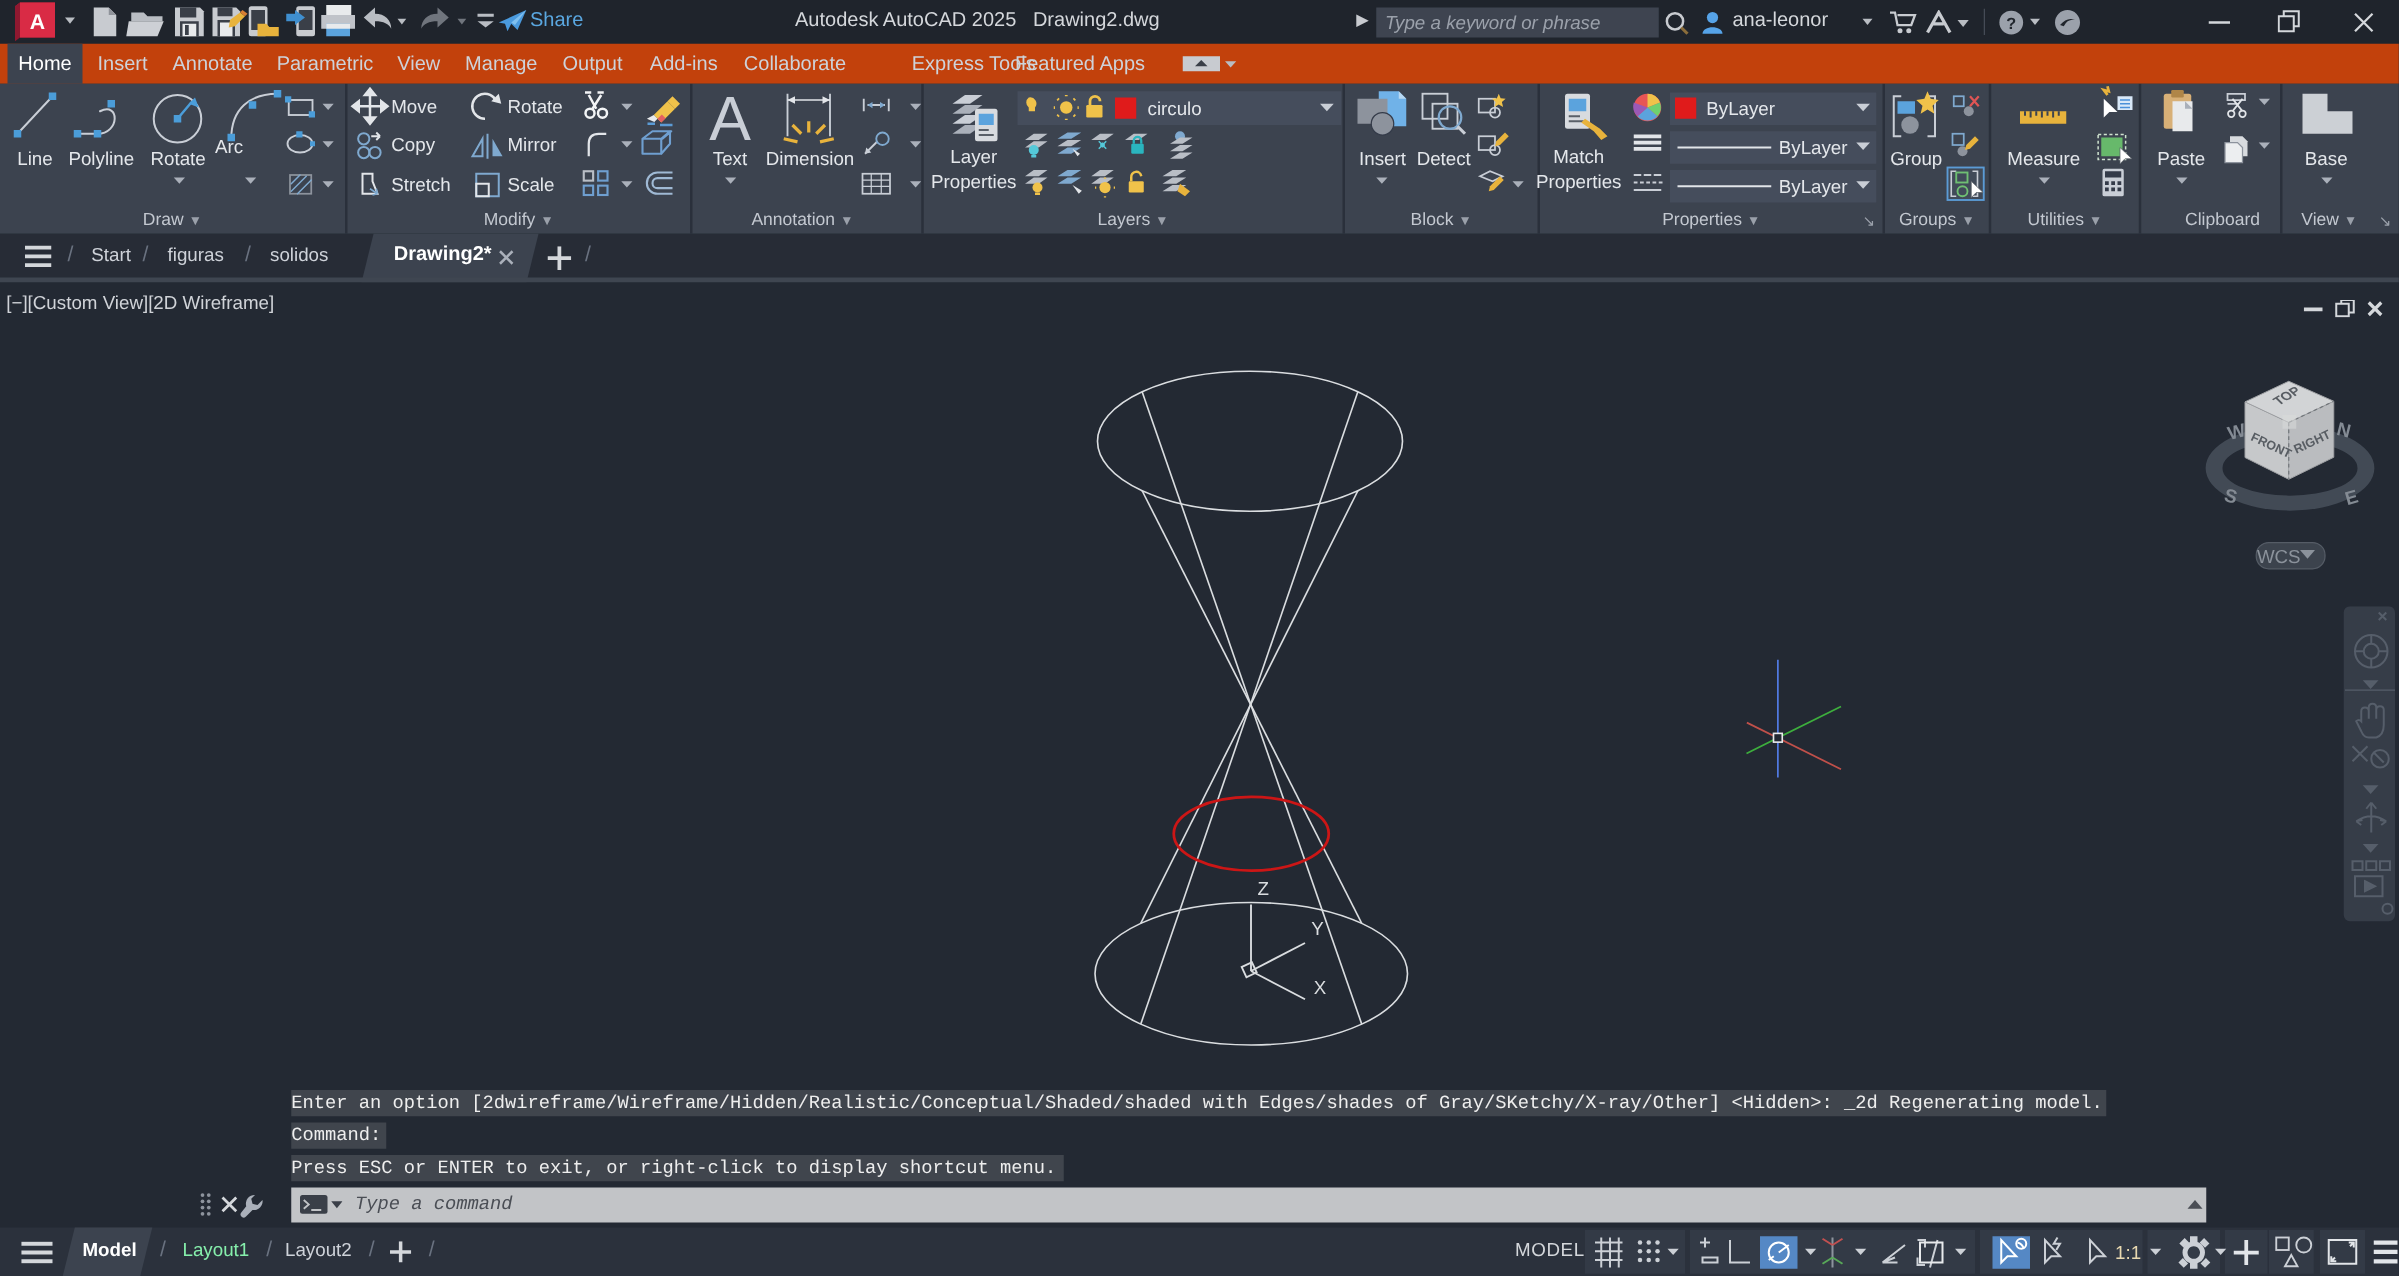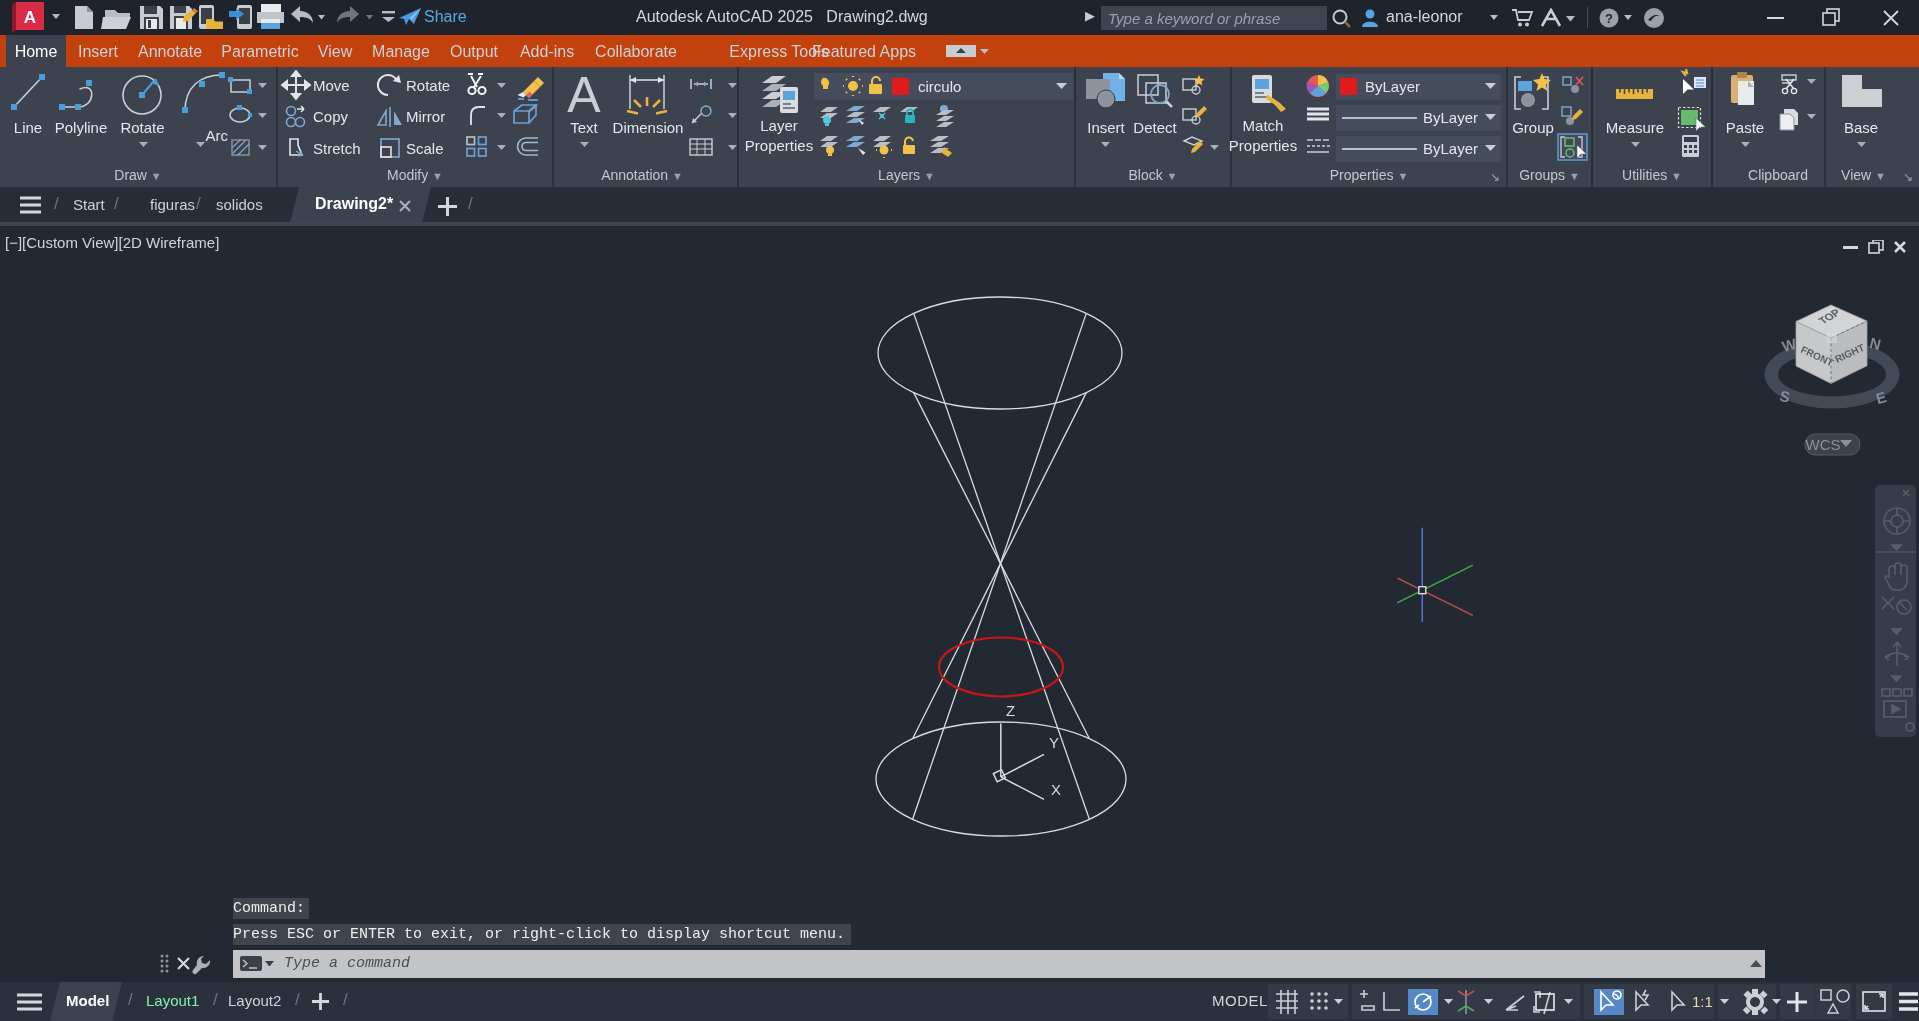--- a/index.html
+++ b/index.html
@@ -366,21 +366,21 @@
       <rect x="1230" y="0" width="2" height="120" fill="#2a303b"></rect>
       <rect x="1506" y="0" width="2" height="120" fill="#2a303b"></rect>
       <rect x="1591" y="0" width="2" height="120" fill="#2a303b"></rect>
       <rect x="1711" y="0" width="2" height="120" fill="#2a303b"></rect>
       <rect x="1824" y="0" width="2" height="120" fill="#2a303b"></rect>
     </g>
   </svg>
   <span class="abs biglabel" style="left:0px;top:52px;width:56px;text-align:center;">Line</span>
   <span class="abs biglabel" style="left:50px;top:52px;width:62px;text-align:center;">Polyline</span>
   <span class="abs biglabel" style="left:114px;top:52px;width:57px;text-align:center;">Rotate</span>
-  <span class="abs biglabel" style="left:172px;top:60px;width:56px;text-align:right;">Arc</span>
+  <span class="abs biglabel" style="left:172px;top:42px;width:56px;text-align:left;">Arc</span>
   <svg class="abs" style="left:138px;top:74px" width="11" height="7">
       <path d="M1 1 h9 l-4.5 5 z" fill="#aab0ba"></path>
     </svg>
   <svg class="abs" style="left:195px;top:74px" width="11" height="7">
       <path d="M1 1 h9 l-4.5 5 z" fill="#aab0ba"></path>
     </svg>
   <span class="abs biglabel" style="left:313px;top:10px;">Move</span>
   <span class="abs biglabel" style="left:313px;top:41px;">Copy</span>
   <span class="abs biglabel" style="left:313px;top:73px;">Stretch</span>
   <span class="abs biglabel" style="left:406px;top:10px;">Rotate</span>
@@ -446,21 +446,21 @@
     </div>
   <span class="abs" style="left:1903px;top:103px;color:#9aa0aa;font-size:12px;">↘</span>
 </div>
 <div id="filebar">
   <svg class="abs" style="left:20px;top:9px" width="22" height="18">
       <path d="M0 2 h21 M0 9 h21 M0 16 h21" stroke="#d4d7db" stroke-width="3"></path>
     </svg>
   <span class="abs" style="left:54px;top:7px;color:#6a7280;font-size:17px;">/</span>
   <span class="abs" style="left:73px;top:9px;color:#ced2d9;font-size:15px;">Start</span>
   <span class="abs" style="left:114px;top:7px;color:#6a7280;font-size:17px;">/</span>
-  <span class="abs" style="left:134px;top:9px;color:#ced2d9;font-size:15px;margin-left:16px;">figuras</span>
+  <span class="abs" style="left:134px;top:9px;color:#ced2d9;font-size:15px;">figuras</span>
   <span class="abs" style="left:196px;top:7px;color:#6a7280;font-size:17px;">/</span>
   <span class="abs" style="left:216px;top:9px;color:#ced2d9;font-size:15px;">solidos</span>
   <div class="abs" style="left:294px;top:0;width:132px;height:39px;background:#3c434f;transform:skewX(-14deg);"></div>
   <span class="abs" style="left:315px;top:8px;color:#ffffff;font-size:16px;font-weight:bold;">Drawing2*</span>
   <svg class="abs" style="left:399px;top:13px" width="13" height="13">
       <path d="M1 1 L11 11 M11 1 L1 11" stroke="#aab0ba" stroke-width="2"></path>
     </svg>
   <svg class="abs" style="left:438px;top:10px" width="19" height="19">
       <path d="M9.5 0 V19 M0 9.5 H19" stroke="#d4d7db" stroke-width="3"></path>
     </svg>
@@ -545,20 +545,21 @@
       <path d="M23 157 v24 M23 157 l-4 5 M23 157 l4 5 M11 172 q12 -8 24 0 M11 172 l5 -1 M11 172 l4 3 M35 172 l-5 -1 M35 172 l-4 3"></path>
       <path d="M18 191 h9 l-4.5 5 z" fill="#565e6a"></path>
       <rect x="8" y="204" width="8" height="7"></rect>
         <rect x="19" y="204" width="8" height="7"></rect>
         <rect x="30" y="204" width="8" height="7"></rect>
       <rect x="10" y="216" width="22" height="16"></rect>
       <path d="M18 220 l8 4 l-8 4 z" fill="#565e6a"></path>
       <circle cx="36" cy="242" r="4"></circle>
     </g>
   </svg>
+  <div class="cmdline" style="left:233px;top:646px;width:1452px;">Enter an option [2dwireframe/Wireframe/Hidden/Realistic/Conceptual/Shaded/shaded with Edges/shades of Gray/SKetchy/X-ray/Other] &lt;Hidden&gt;: _2d Regenerating model.</div>
   <div class="cmdline" style="left:233px;top:672px;width:76px;">Command:</div>
   <div class="cmdline" style="left:233px;top:698px;width:618px;">Press ESC or ENTER to exit, or right-click to display shortcut menu.</div>
   <svg class="abs" style="left:158px;top:726px" width="70" height="26" viewBox="0 0 70 26">
     <g fill="#8d939d">
       <circle cx="4" cy="4" r="1.5"></circle>
         <circle cx="9" cy="4" r="1.5"></circle>
       <circle cx="4" cy="9" r="1.5"></circle>
         <circle cx="9" cy="9" r="1.5"></circle>
       <circle cx="4" cy="14" r="1.5"></circle>
         <circle cx="9" cy="14" r="1.5"></circle>

